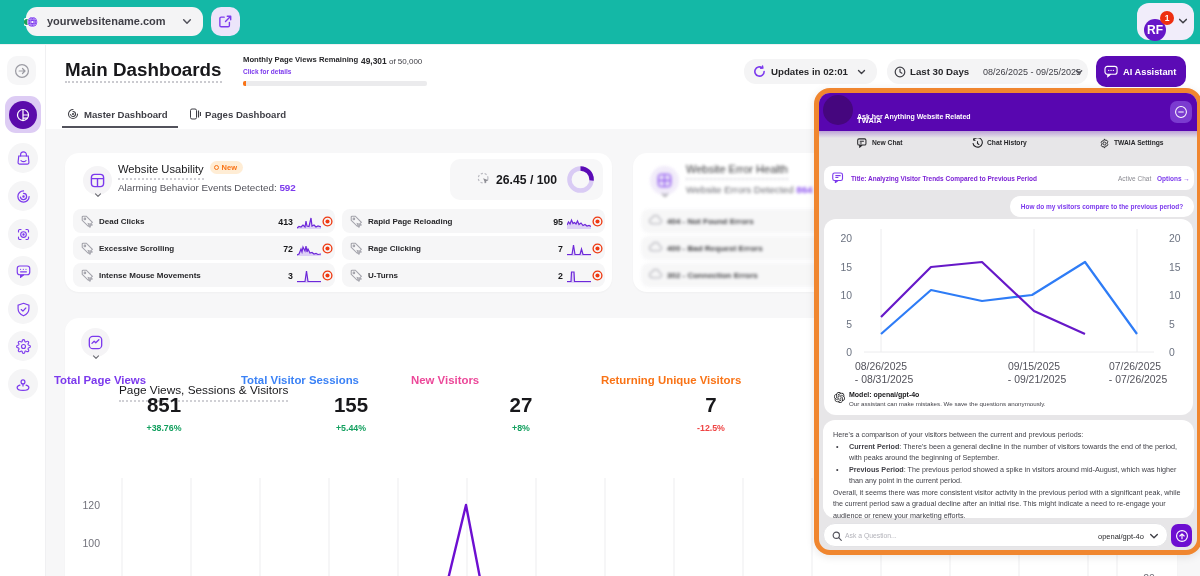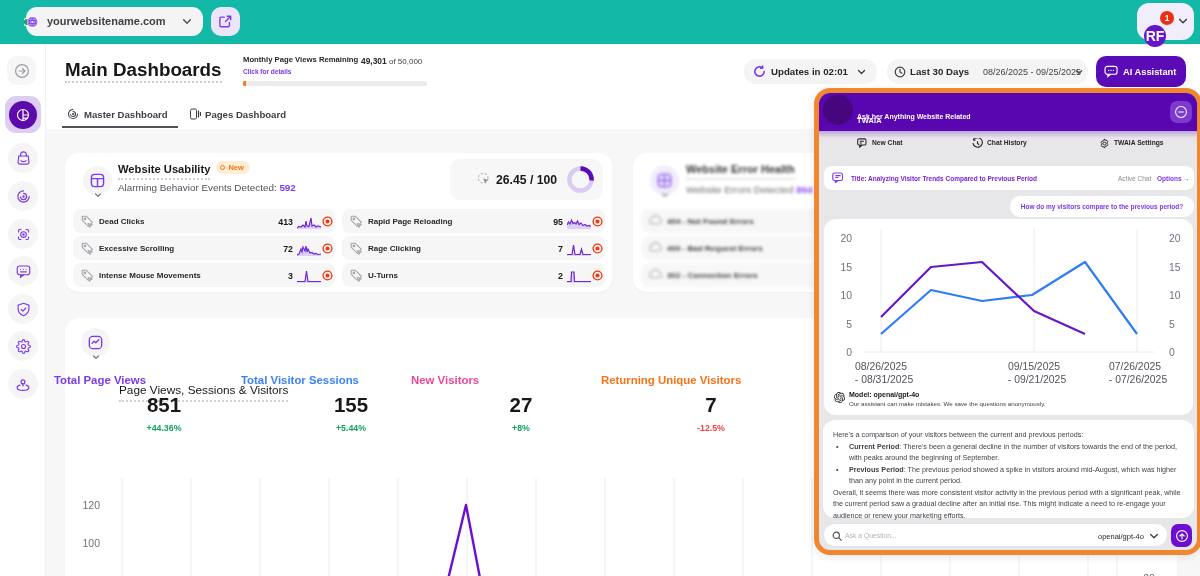--- a/index.html
+++ b/index.html
@@ -6,21 +6,21 @@
 html,body { width:1200px; height:576px; overflow:hidden; }
 body { font-family:"Liberation Sans", sans-serif; background:#fff; position:relative; color:#27272a; }
 svg { display:block; }
 
 
 #topbar { position:absolute; left:0; top:0; width:1200px; height:45px; background:#14b8a6; border-bottom:1px solid #f0f0f2; z-index:5; }
 #sitepill { position:absolute; left:26px; top:7px; width:177px; height:29px; background:#f4f4f5; border-radius:11px; }
 #sitepill .name { position:absolute; left:21px; top:8px; font-size:11px; font-weight:700; color:#3f3f46; }
 #extbtn { position:absolute; left:211px; top:7px; width:29px; height:29px; background:#ece5fa; border-radius:10px; display:flex; align-items:center; justify-content:center; }
 #userpill { position:absolute; left:1137px; top:3px; width:57px; height:37px; background:#f1edfa; border-radius:12px; }
-#useravatar { position:absolute; left:7px; top:22px; width:22px; height:22px; border-radius:50%; background:#6616c8; color:#fff; font-size:14px; font-weight:700; display:flex; align-items:center; justify-content:center; }
+#useravatar { position:absolute; left:7px; top:16px; width:22px; height:22px; border-radius:50%; background:#6616c8; color:#fff; font-size:12px; font-weight:700; display:flex; align-items:center; justify-content:center; }
 #userbadge { position:absolute; left:23px; top:8px; width:14px; height:14px; border-radius:50%; background:#ee2e10; color:#fff; font-size:8.5px; font-weight:700; display:flex; align-items:center; justify-content:center; }
 
 
 #sidebar { position:absolute; left:0; top:45px; width:46px; height:531px; background:#fff; border-right:1px solid #f0f0f2; z-index:4; }
 .sbtn { position:absolute; left:8px; width:30px; height:30px; border-radius:50%; background:#f5f5f6; display:flex; align-items:center; justify-content:center; }
 #sactive { position:absolute; left:5px; top:51px; width:36px; height:37px; border-radius:11px; background:#ddccf4; }
 #sactive .inner { position:absolute; left:4px; top:5px; width:28px; height:28px; border-radius:50%; background:#5b0bab; display:flex; align-items:center; justify-content:center; }
 
 
 #h1 { position:absolute; left:65px; top:59px; font-size:18.8px; font-weight:800; color:#18181b; letter-spacing:0; }
@@ -47,21 +47,21 @@
 #tabul { position:absolute; left:16px; top:30px; width:116px; height:2px; background:#52525b; }
 
 
 #content { position:absolute; left:46px; top:129px; width:1154px; height:447px; background:#f7f7f8; }
 .card { position:absolute; background:#fff; border-radius:14px; box-shadow:0 1px 2px rgba(0,0,0,.03); }
 #ucard { left:19px; top:24px; width:547px; height:139px; }
 #ecard { left:587px; top:24px; width:544px; height:139px; }
 #scard { left:19px; top:189px; width:1112px; height:300px; }
 
 .hicon { position:absolute; width:29px; height:29px; border-radius:50%; background:#f5f4f6; display:flex; align-items:center; justify-content:center; }
-.cardtitle { font-size:11.2px; font-weight:700; color:#18181b; border-bottom:2px dotted #d0d0d5; padding-bottom:3px; display:inline-block; white-space:nowrap; }
+.cardtitle { font-size:11.2px; font-weight:400; color:#18181b; border-bottom:2px dotted #d0d0d5; padding-bottom:3px; display:inline-block; white-space:nowrap; }
 .newbadge { display:inline-flex; align-items:center; background:#ffedd5; color:#f97316; border-radius:8px; font-size:7.5px; font-weight:700; padding:2px 6px 2px 4px; margin-left:6px; position:relative; top:-3px; }
 .newbadge .dot { width:5px; height:5px; border-radius:50%; border:1.5px solid #f97316; margin-right:3px; display:inline-block; }
 .subtt { font-size:9.9px; color:#52525b; white-space:nowrap; }
 .subtt b { color:#7c3aed; font-weight:700; }
 
 .mrow { position:absolute; height:24px; background:#f6f6f7; border-radius:8px; }
 .mrow .lbl { position:absolute; left:26px; top:8px; font-size:8px; font-weight:600; color:#27272a; white-space:nowrap; }
 .mrow .val { font-size:8.8px; font-weight:700; color:#18181b; position:absolute; right:42px; top:7.5px; }
 .mrow svg.spark { position:absolute; right:14px; top:4px; }
 .mrow .rec { position:absolute; right:2px; top:6.5px; width:11px; height:11px; }
@@ -266,21 +266,21 @@
           <rect x="1.5" y="1.5" width="14" height="14" rx="4"></rect>
           <path d="M4.5 9.5l2.5-2.5 1.8 1.8 3.5-3.5" stroke-linecap="round" stroke-linejoin="round"></path>
         </svg>
     </div>
     <svg width="8" height="5" viewBox="0 0 12 8" style="position:absolute; left:27px; top:37px;">
         <path d="M2 1.5l4 4 4-4" stroke="#6b6b73" stroke-width="1.8" fill="none" stroke-linecap="round" stroke-linejoin="round"></path>
       </svg>
     <div style="position:absolute; left:54px; top:14px;margin-top:48px;"><span class="cardtitle" style="font-weight:500; font-size:11.8px;">Page Views, Sessions &amp; Visitors</span></div>
     <div class="slabel" style="left:-11px; color:#7c3aed;">Total Page Views</div>
     <div class="sval" style="left:-11px;">851</div>
-    <div class="spct" style="left:-11px; color:#13a05f;">+44.36%</div>
+    <div class="spct" style="left:-11px; color:#13a05f;">+38.76%</div>
     <div class="slabel" style="left:176px; color:#3b82f6;">Total Visitor Sessions</div>
     <div class="sval" style="left:176px;">155</div>
     <div class="spct" style="left:176px; color:#13a05f;">+5.44%</div>
     <div class="slabel" style="left:346px; color:#ec4899;">New Visitors</div>
     <div class="sval" style="left:346px;">27</div>
     <div class="spct" style="left:346px; color:#13a05f;">+8%</div>
     <div class="slabel" style="left:536px; color:#f97316;">Returning Unique Visitors</div>
     <div class="sval" style="left:536px;">7</div>
     <div class="spct" style="left:536px; color:#ef4444;">-12.5%</div>
 

